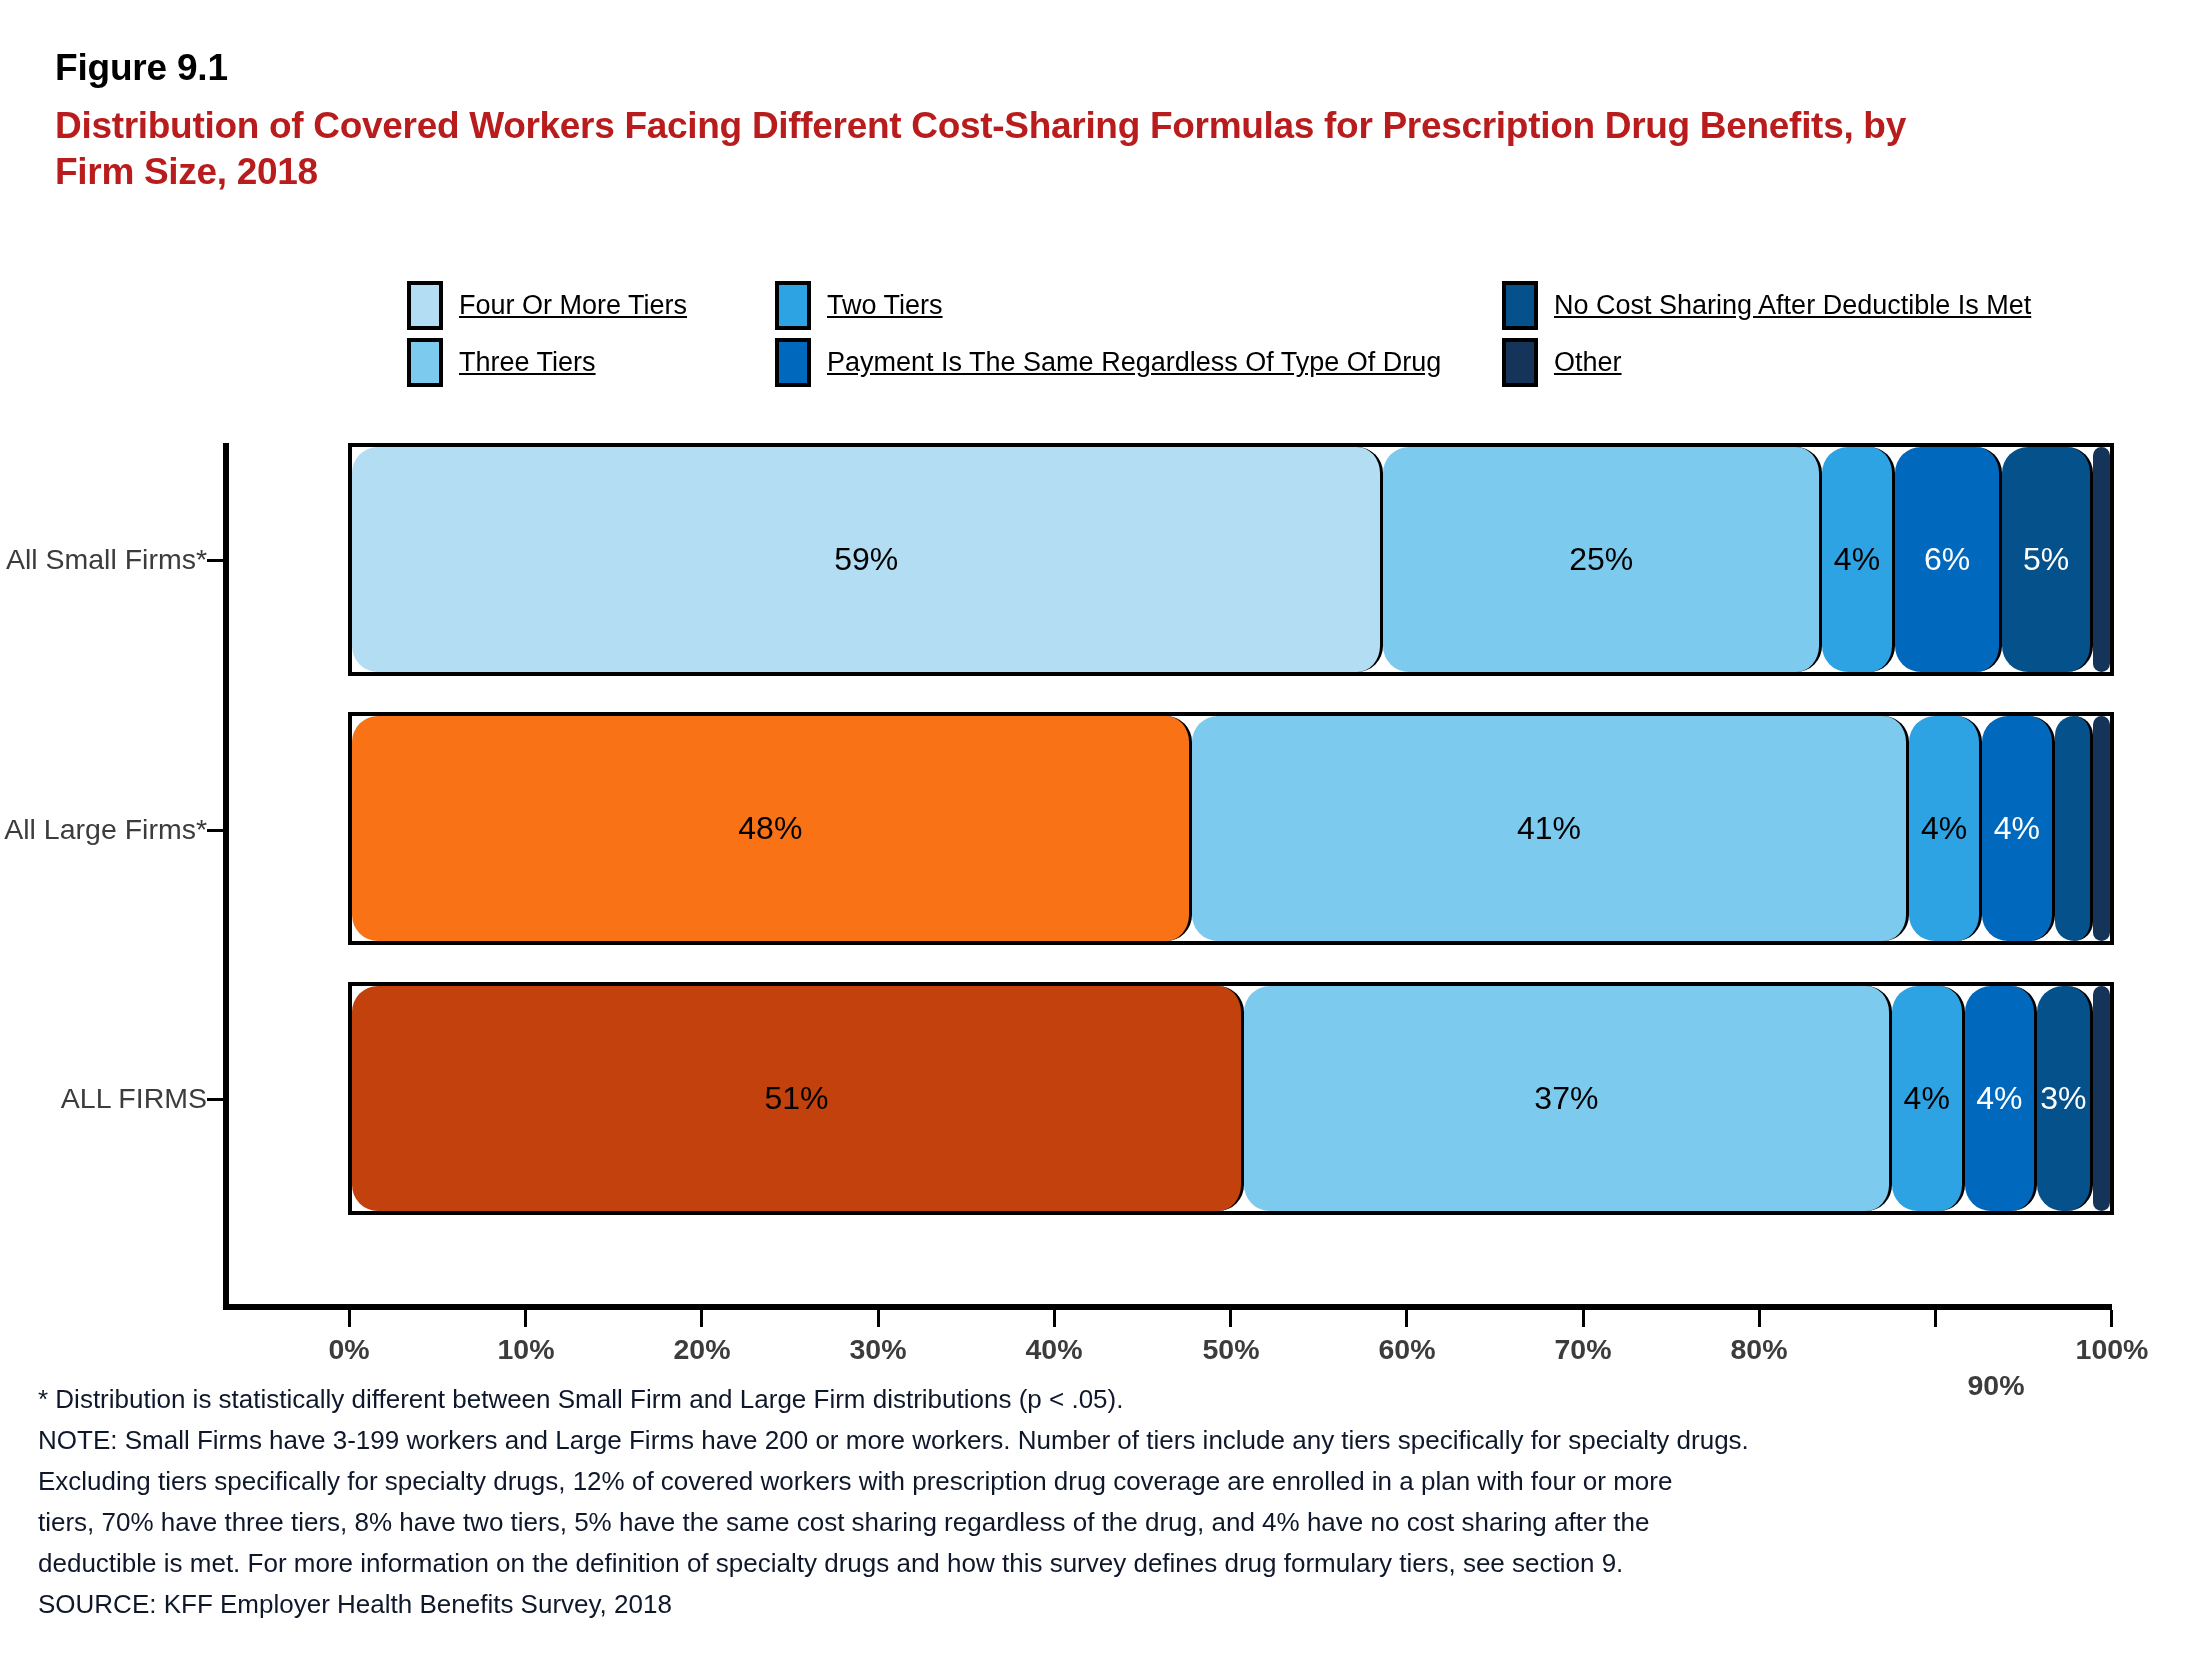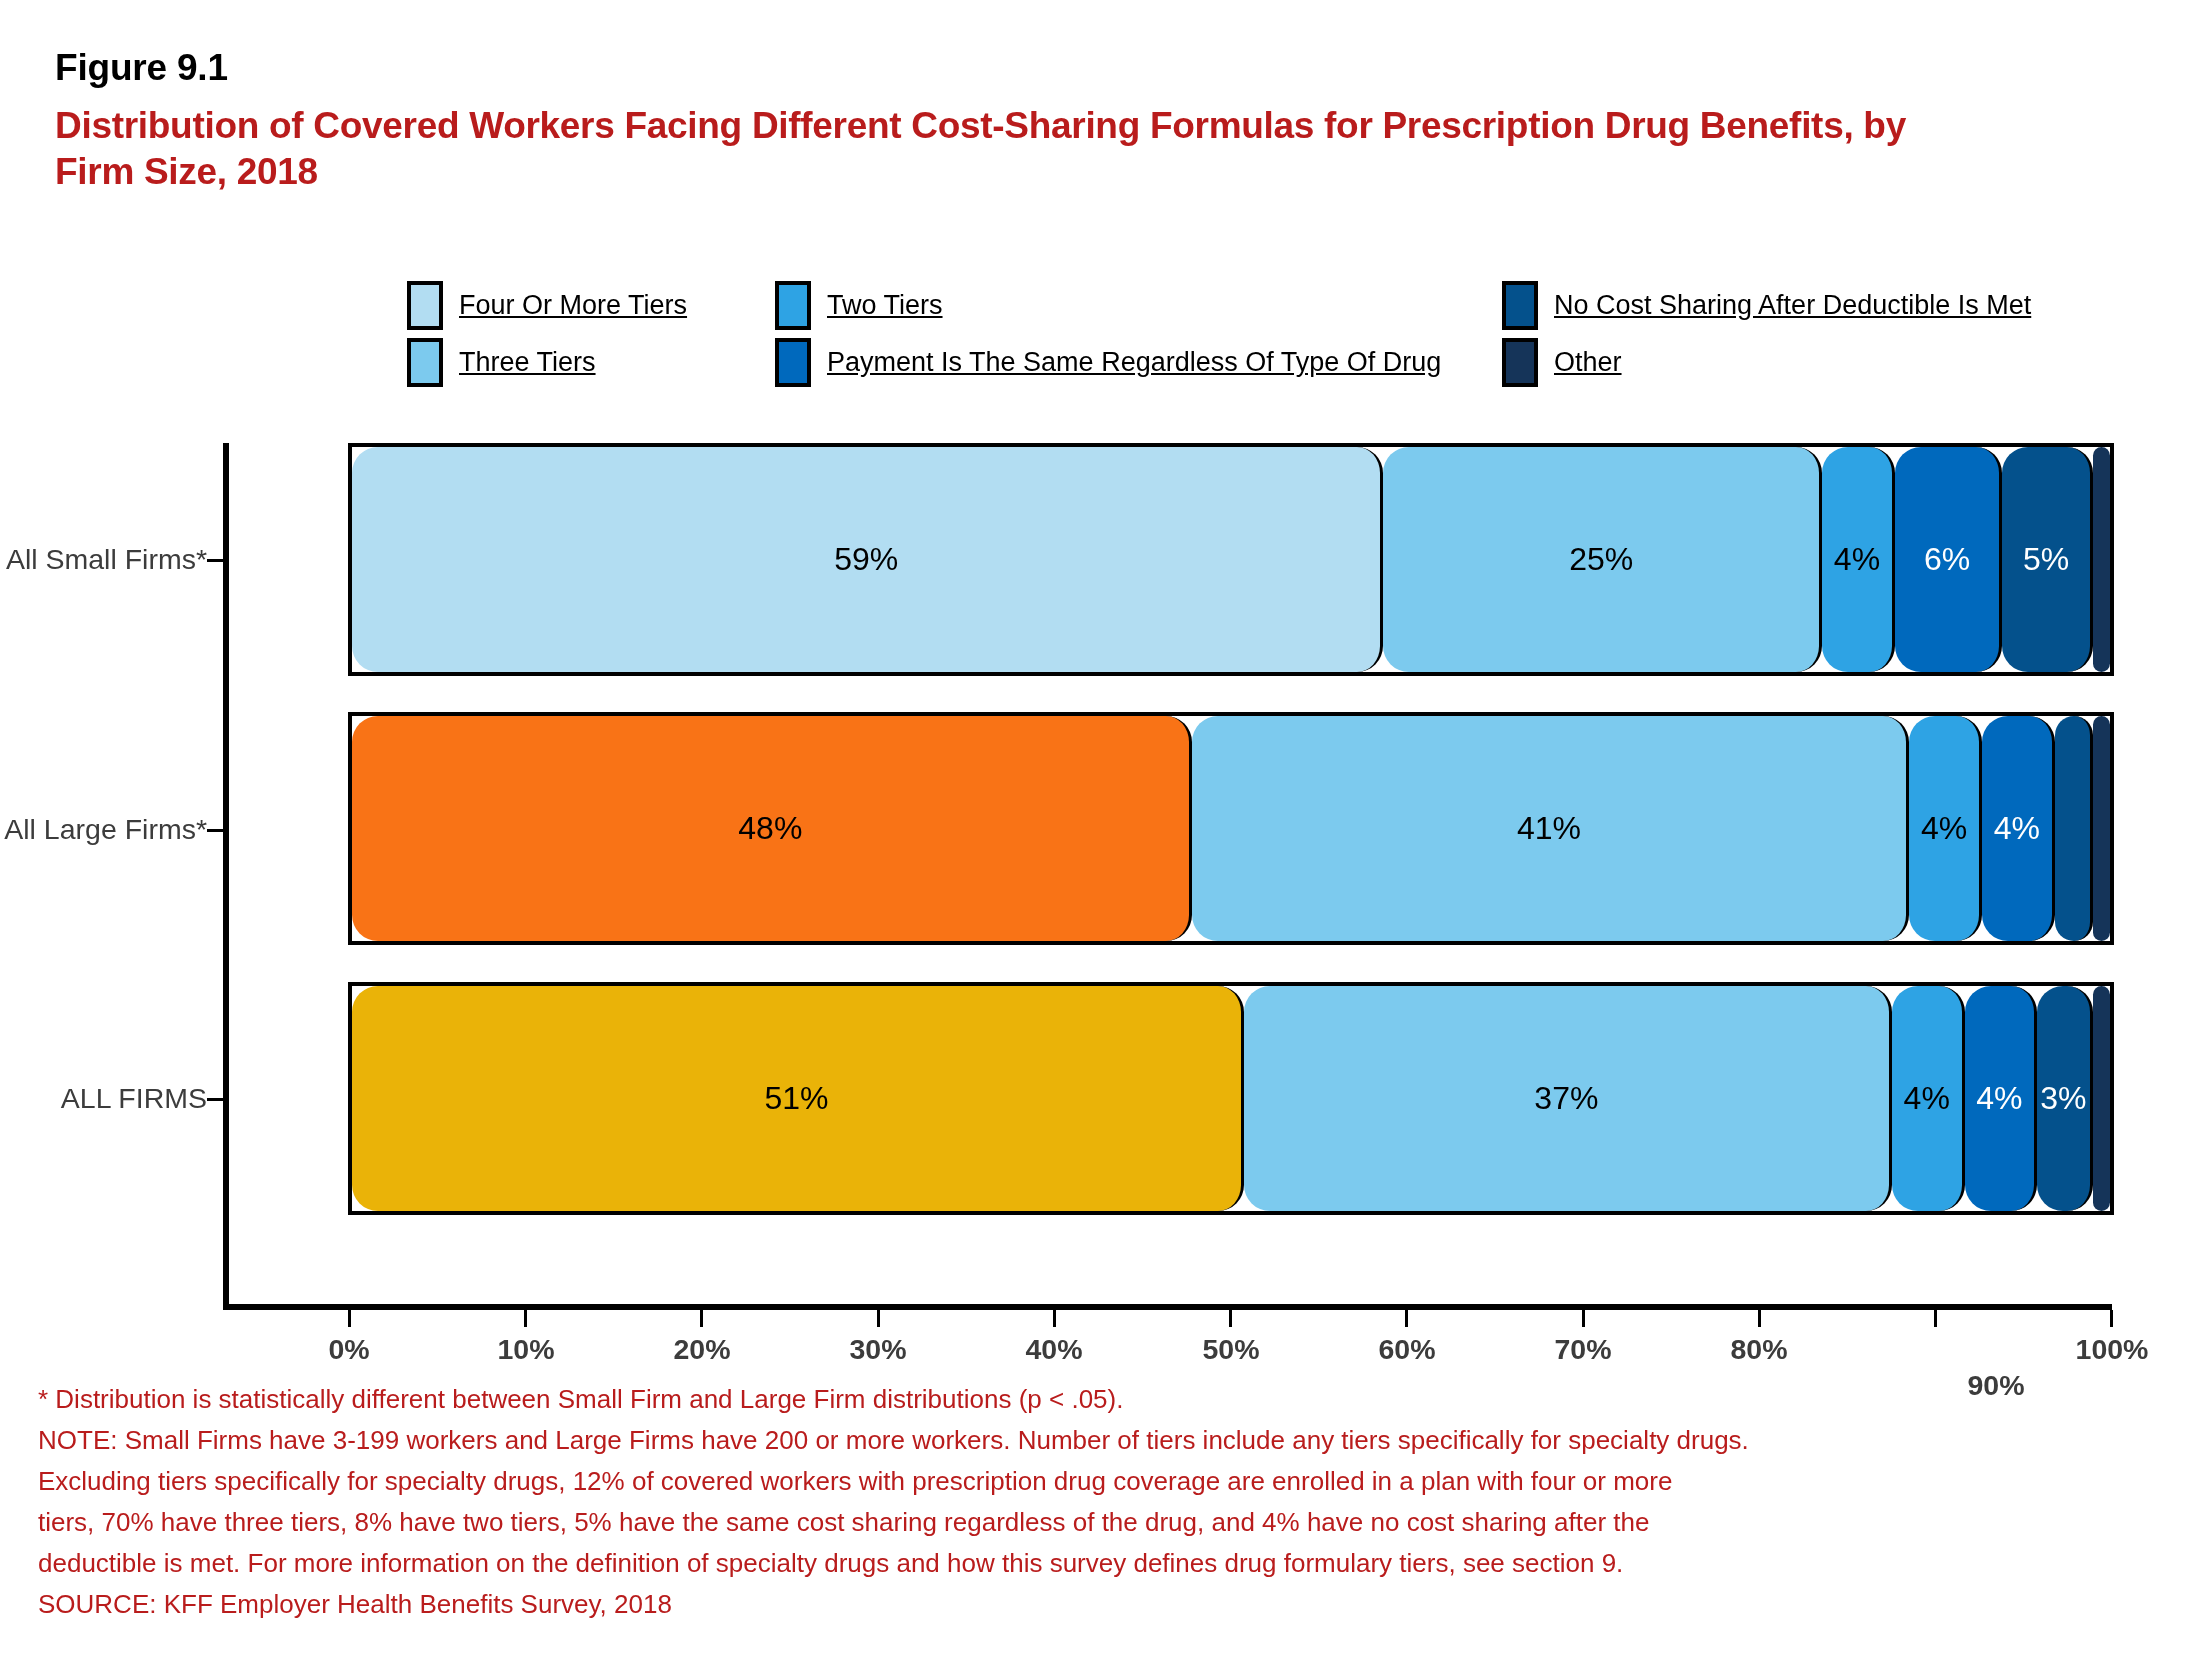--- a/index.html
+++ b/index.html
@@ -86,21 +86,21 @@
   
   .x-tick { position:absolute; top:883px; width:3.2px; height:17.4px; background:#000; }
   .x-label {
     position:absolute; top:906px; font-size:28.5px; font-weight:bold;
     color:#3c3c3c; transform: translateX(-50%); white-space:nowrap;
   }
 
   
   #footnotes {
     position:absolute; left:38px; top:1379px; width:2134px;
-    font-size: 26px; line-height: 1.58; color:#b91c1c;
+    font-size: 26px; line-height: 1.58; color:#0f172a;
   }
   #footnotes p { margin:0; }
 </style>
 </head>
 <body>
 
 <div id="title-block">
   <div class="fig-num">Figure 9.1</div>
   <div class="fig-title">Distribution of Covered Workers Facing Different Cost-Sharing Formulas for Prescription Drug Benefits, by Firm Size, 2018</div>
 </div>
@@ -170,21 +170,21 @@
         </div>
         <div class="seg" style="flex: 4 0 0px; background: rgb(0, 105, 189); color: rgb(255, 255, 255);">
           <span class="seg-label">4%</span>
         </div>
         <div class="seg" style="flex: 2 0 0px; background: rgb(4, 81, 140); color: rgb(255, 255, 255);"></div>
         <div class="seg" style="flex: 1 0 0px; background: rgb(21, 52, 89); color: rgb(255, 255, 255);"></div>
       </div>
       <div class="y-tick" style="top: 671px;"></div>
       <div class="cat-label" style="top: 671px;">ALL FIRMS</div>
       <div class="bar-row" style="top: 555px; height: 233px;">
-        <div class="seg" style="flex: 51 0 0px; background: #eab308; color: rgb(0, 0, 0);">
+        <div class="seg" style="flex: 51 0 0px; background: #c2410c; color: rgb(0, 0, 0);">
           <span class="seg-label">51%</span>
         </div>
         <div class="seg" style="flex: 37 0 0px; background: rgb(124, 202, 238); color: rgb(0, 0, 0);">
           <span class="seg-label">37%</span>
         </div>
         <div class="seg" style="flex: 4 0 0px; background: rgb(46, 163, 228); color: rgb(0, 0, 0);">
           <span class="seg-label">4%</span>
         </div>
         <div class="seg" style="flex: 4 0 0px; background: rgb(0, 105, 189); color: rgb(255, 255, 255);">
           <span class="seg-label">4%</span>

